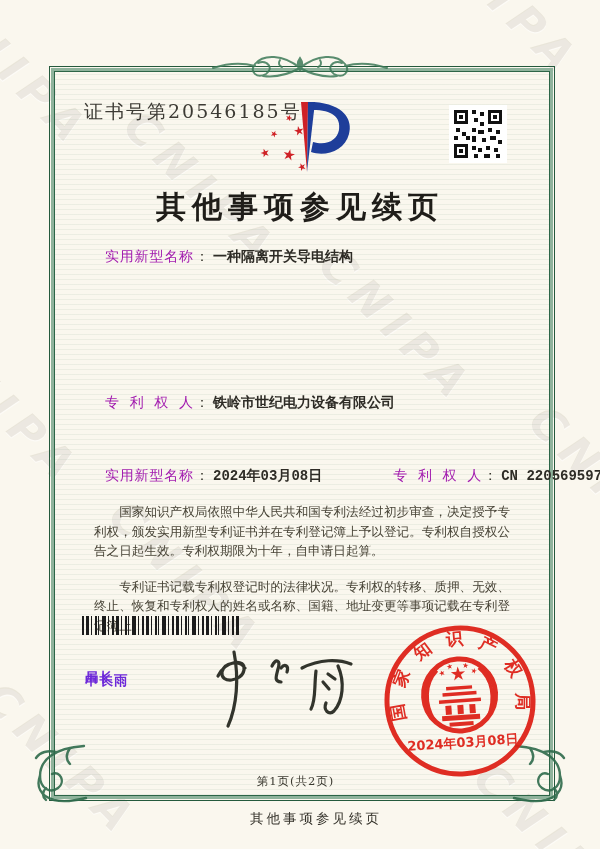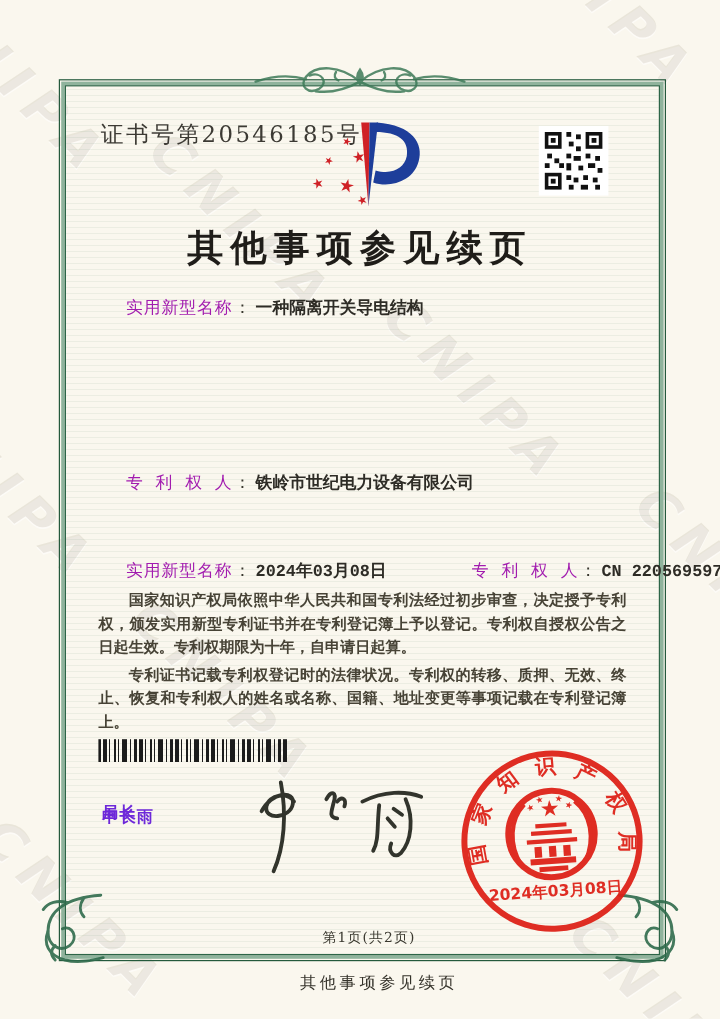--- a/index.html
+++ b/index.html
@@ -29,34 +29,34 @@
          font-size:30px;font-weight:bold;letter-spacing:6px;color:#1f1d19;}
 
   .field-row{position:absolute;left:84px;font-size:14px;white-space:nowrap;}
   .flabel{display:inline-block;width:88px;text-align:justify;text-align-last:justify;color:#a21caf;margin-left:21px;}
   .fcolon{display:inline-block;margin:0 4px 0 2px;color:#3a382f;}
   .fvalue{font-weight:700;color:#2e2c26;font-family:Liberation Mono, monospace;}
   .fgroup2{margin-left:50px;}
 
   .paras{position:absolute;left:78px;top:486px;width:448px;font-size:12.6px;
          line-height:19.6px;color:#474336;text-align:justify;}
-  .paras p{margin:4px;text-indent:2em;font-weight:bold;}
+  .paras p{margin:16px;text-indent:2em;}
 
   .barcode{position:absolute;left:82px;top:616px;width:158px;height:19px;
     background:repeating-linear-gradient(90deg,#1c1c1c 0 2px,transparent 2px 4px,#1c1c1c 4px 7px,transparent 7px 9px,#1c1c1c 9px 10px,transparent 10px 13px,#1c1c1c 13px 15px,transparent 15px 16px,#1c1c1c 16px 17px,transparent 17px 20px,#1c1c1c 20px 24px,transparent 24px 26px,#1c1c1c 26px 27px,transparent 27px 30px);}
 
   .officer{position:absolute;left:85px;font-family:"DejaVu Sans","Liberation Sans",sans-serif;
            font-weight:bold;font-size:13.5px;color:#6d28d9;letter-spacing:1px;}
   .sig{position:absolute;left:188px;top:638px;}
 
   .seal{position:absolute;left:380px;top:621px;width:160px;height:160px;
         mix-blend-mode:multiply;opacity:0.94;transform:rotate(-4deg);}
 
   .pagenum{position:absolute;left:49px;top:774px;width:493px;text-align:center;
-           font-size:11.5px;color:#3a382f;letter-spacing:1px;margin-left:12px;}
+           font-size:11.5px;color:#3a382f;letter-spacing:1px;}
   .contnote{position:absolute;left:16px;top:810px;width:100%;text-align:center;
             font-size:13.5px;color:#34322a;letter-spacing:3px;}
 </style>
 </head>
 <body>
 
 <div id="page">
 
   <span class="wm" style="left:-38px;top:-18px">CNIPA</span>
   <span class="wm" style="left:150px;top:100px">CNIPA</span>

